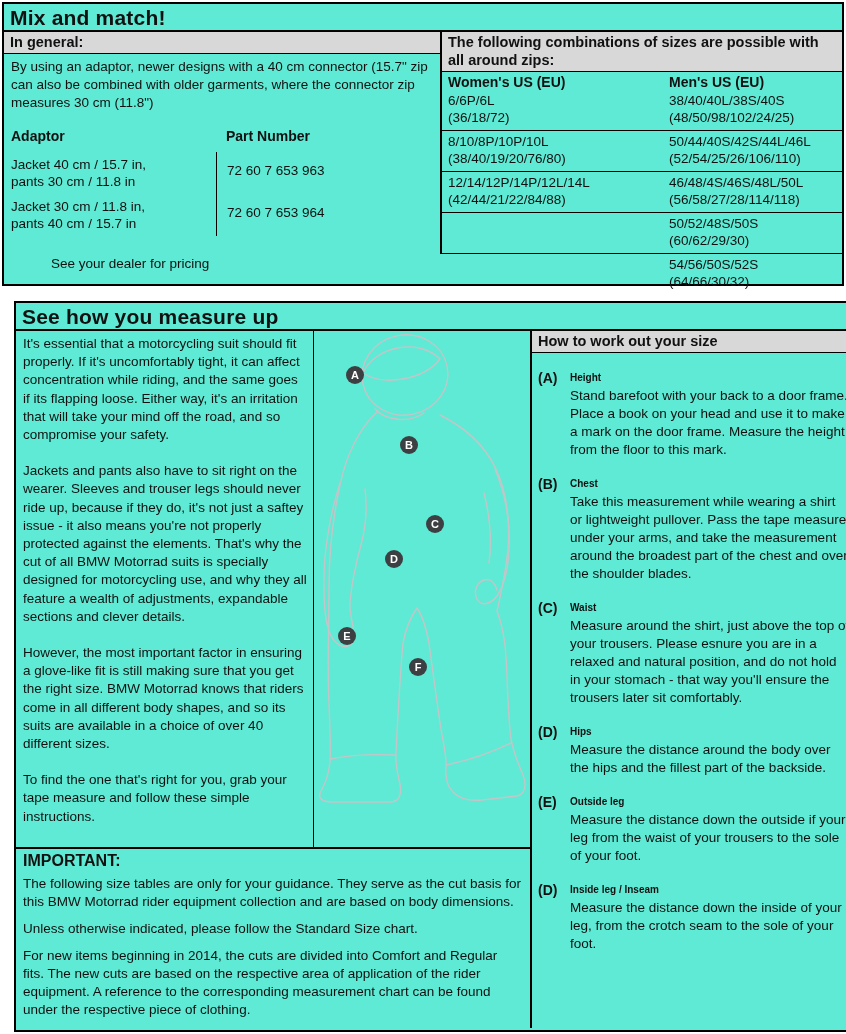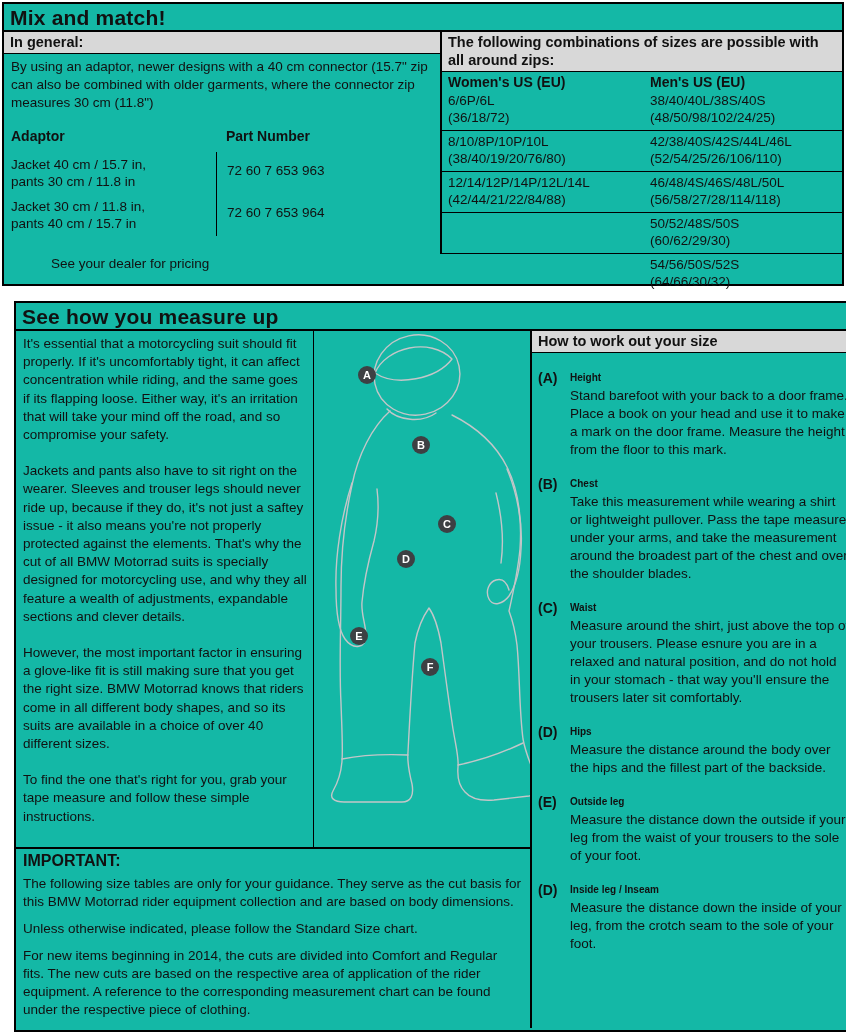--- a/index.html
+++ b/index.html
@@ -4,21 +4,21 @@
 <style>
   * { box-sizing: border-box; margin: 0; padding: 0; }
   html,body { background:#fff; }
   body {
     width: 846px; height: 1034px;
     font-family: "Liberation Sans", "DejaVu Sans", sans-serif;
     color: var(--text, #111);
     position: relative;
   }
   .page { position: absolute; inset: 0; }
-  .box { position: absolute; border: 2px solid var(--border,#000); background:#14b8a6; }
+  .box { position: absolute; border: 2px solid var(--border,#000); background:#5eead4; }
   .box1 { left: 2px; top: 2px; width: 842px; height: 284px; }
   .box2 { left: 14px; top: 301px; width: 842px; height: 731px; }
   .box-title {
     font-size: 21px; font-weight: bold; line-height: 26px;
     padding: 1px 6px 0 6px; height: 28px;
     border-bottom: 2px solid var(--border,#000);
     letter-spacing: 0.2px;
   }
   .box1-body { display: flex; height: 222px; }
   .cell-left { width: 438px; border-right: 2px solid var(--border,#000); }
@@ -31,28 +31,28 @@
   }
   .body-text { font-size: 13.5px; line-height: 18px; padding: 4px 7px 0 7px; }
   .adaptor-table { margin: 16px 8px 0 7px; font-size: 13.5px; line-height: 17px;
     display: grid; grid-template-columns: 205px 1fr; }
   .adaptor-table .th { font-weight: bold; font-size: 14px; padding-bottom: 7px; }
   .adaptor-table .a-cell { padding: 4px 8px 4px 0; white-space: pre-line; }
   .adaptor-table .p-cell { padding: 10px 8px 4px 10px; border-left: 1px solid var(--border,#000); }
   .dealer-note { font-size: 13.5px; padding: 20px 7px 0 7px; margin-left: 40px; }
   .combo-table { flex: 1; display: flex; flex-direction: column; font-size: 13.5px; line-height: 17.5px; }
   .combo-row { display: grid; grid-template-columns: 202px 1fr; padding: 2px 6px 3px 6px;
-    border-bottom: 1px solid var(--border,#000); }
+    border-bottom: 1px solid var(--border,#000); gap: 19px; }
   .combo-row:last-child { border-bottom: none; }
   .combo-head { font-weight: bold; font-size: 14px; }
 
   .box2-body { display: flex; height: 697px; }
   .left-wrap { width: 516px; border-right: 2px solid var(--border,#000);
     display: flex; flex-direction: column; }
-  .top-part { display: flex; height: 523px; border-bottom: 2px solid var(--border,#000); gap: 12px; }
+  .top-part { display: flex; height: 523px; border-bottom: 2px solid var(--border,#000); }
   .intro-col { width: 298px; border-right: 1px solid var(--border,#000);
     font-size: 13.5px; line-height: 18.2px; padding: 4px 6px 0 7px; }
   .intro-col p { margin-bottom: 18px; }
   .figure-cell { flex: 1; position: relative; overflow: hidden; }
   .figure-cell svg { position: absolute; left: 0; top: 0; }
   .figure-line { fill: none; stroke: var(--figure_line,#c3c6c8); stroke-width: 1.4;
     stroke-linecap: round; stroke-linejoin: round; }
   .marker circle { fill: var(--marker_bg,#3d4043); }
   .marker text { fill: #fff; font-family: "Liberation Sans", sans-serif;
     font-size: 11px; font-weight: bold; text-anchor: middle; }
@@ -105,21 +105,21 @@
               <div>38/40/40L/38S/40S</div>
               <div>(48/50/98/102/24/25)</div>
             </div>
           </div>
           <div class="combo-row">
             <div>
               <div>8/10/8P/10P/10L</div>
               <div>(38/40/19/20/76/80)</div>
             </div>
             <div>
-              <div>42/38/40S/42S/44L/46L</div>
+              <div>50/44/40S/42S/44L/46L</div>
               <div>(52/54/25/26/106/110)</div>
             </div>
           </div>
           <div class="combo-row">
             <div>
               <div>12/14/12P/14P/12L/14L</div>
               <div>(42/44/21/22/84/88)</div>
             </div>
             <div>
               <div>46/48/4S/46S/48L/50L</div>

